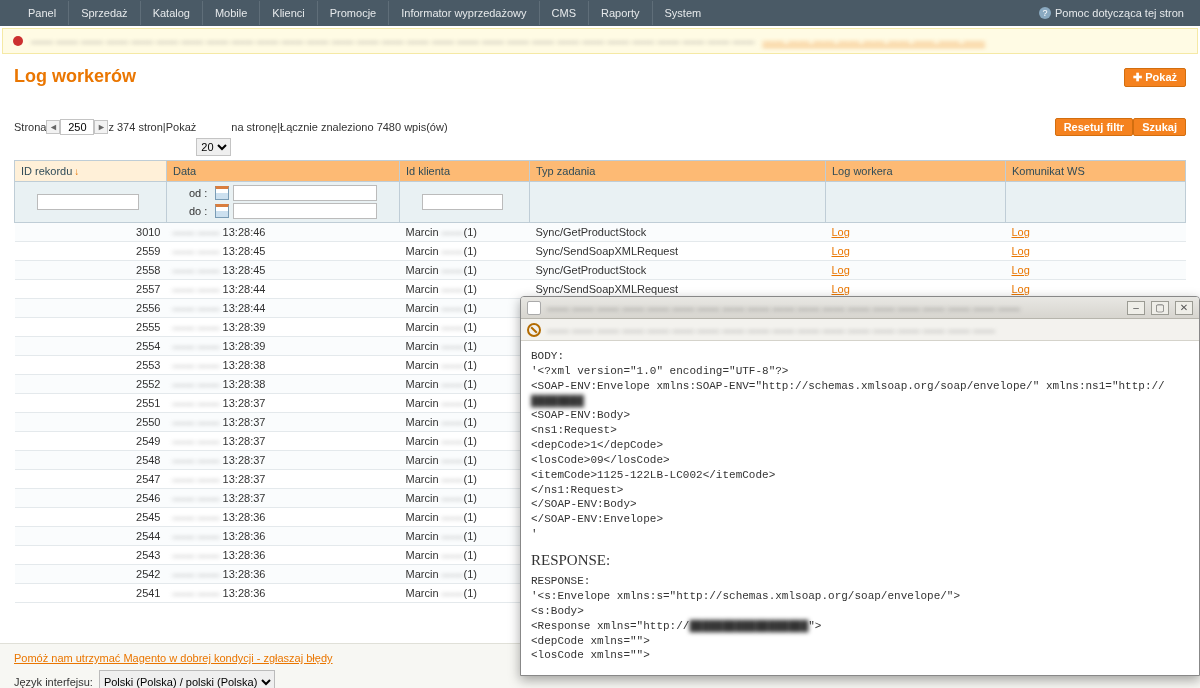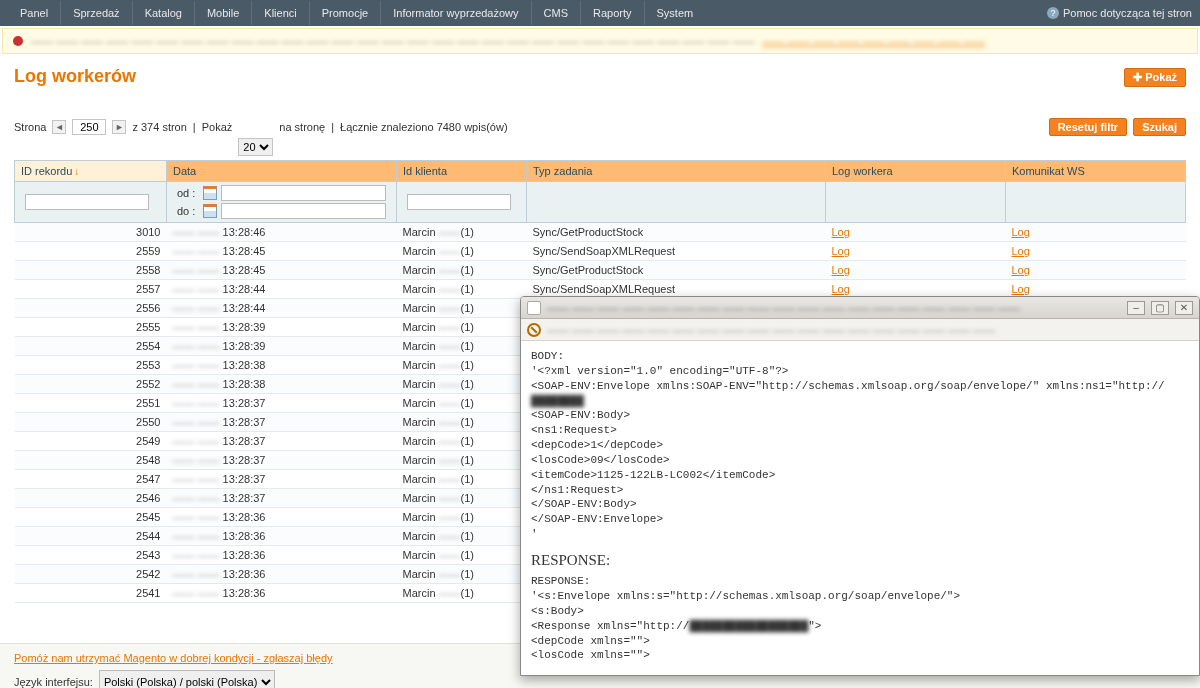--- a/index.html
+++ b/index.html
@@ -1,19 +1,19 @@
 <!DOCTYPE html>
 <html><head>
 <meta charset="utf-8">
 <style>
   * { box-sizing: border-box; margin: 0; padding: 0; }
   body { font-family: Arial, Helvetica, sans-serif; font-size: 11px; background: #fff; color: #333; }
 
   
-  .topnav { background: #4a5a66; display: flex; align-items: center; height: 26px; padding: 0 8px; color: #e6e9eb; }
+  .topnav { background: #4a5a66; display: flex; align-items: center; height: 26px; padding: 0 16px; color: #e6e9eb; }
   .topnav ul { list-style: none; display: flex; }
   .topnav li { padding: 6px 12px; border-right: 1px solid #5f6e79; cursor: pointer; font-size: 11px; }
   .topnav li:last-child { border-right: none; }
   .topnav .spacer { flex: 1; }
   .topnav .help { display: flex; align-items: center; gap: 4px; font-size: 11px; }
   .help .help-icon { width: 12px; height: 12px; background: #8aa9c0; border-radius: 50%; display: inline-flex; align-items: center; justify-content: center; font-size: 9px; color: #fff; }
 
   
   .notice { background: #fffbe4; border: 1px solid #f5e9a5; margin: 2px; padding: 6px 10px; display: flex; align-items: center; gap: 8px; }
   .notice .dot { width: 10px; height: 10px; border-radius: 50%; background: #cc3030; display: inline-block; flex-shrink:0; }
@@ -22,32 +22,32 @@
 
   
   .content { padding: 10px 14px; }
   .titlebar { display: flex; align-items: flex-end; margin-bottom: 10px; }
   .title { color: #ea7601; font-size: 18px; font-weight: bold; }
   .titlebar .spacer { flex: 1; }
   .btn-orange { background: #f5821f; color: #fff; border: 1px solid #d26e0f; padding: 2px 8px; font-size: 11px; cursor: pointer; border-radius: 2px; font-weight: bold; }
   .btn-orange .plus { font-weight: bold; margin-right: 3px; }
 
   
-  .pager { display: flex; align-items: center; gap: 6px; font-size: 11px; margin-bottom: 4px; }
+  .pager { display: flex; align-items: center; font-size: 11px; margin-bottom: 4px; }
   .pager .spacer { flex: 1; }
   .page-arrow { width: 14px; height: 14px; border: 1px solid #c4c4c4; background: #f2f2f2; display: inline-flex; align-items: center; justify-content: center; font-size: 9px; cursor: pointer; color:#666; }
   .page-input { width: 34px; height: 16px; text-align: center; border: 1px solid #c4c4c4; font-size: 11px; }
   .perpage-select { height: 18px; font-size: 11px; border: 1px solid #c4c4c4; margin-top: 41px; }
 
   
   table.grid { width: 100%; border-collapse: collapse; font-size: 11px; }
   .grid th { background: #fdba74; border: 1px solid #bfcdd6; padding: 4px 6px; text-align: left; font-weight: normal; color: #2f4b57; }
   .grid th.sort { background: #fff0d8; }
   .arrow-desc { color: #ea7601; font-size: 10px; margin-left: 2px; }
-  .grid tr.filter td { background: #e9f1f3; border: 1px solid #bfcdd6; padding: 3px 10px; }
+  .grid tr.filter td { background: #e9f1f3; border: 1px solid #bfcdd6; padding: 3px 22px; }
   .filter input[type="text"] { width: 95%; border: 1px solid #bbb; font-size: 11px; height: 16px; background:#fff; }
   .datecell { display: flex; align-items: center; gap: 4px; }
   .datecell label { width: 22px; }
   .cal-icon { width: 14px; height: 14px; display: inline-block; background: linear-gradient(#fff 0 40%, #cce0ef 40% 100%); border: 1px solid #7a9cb5; border-top: 3px solid #d97e3f; position: relative; cursor:pointer; }
   .datecell input { flex:1; border:1px solid #bbb; height:16px; font-size:11px; }
   .grid td { border-bottom: 1px solid #e4e9ec; padding: 3px 6px; white-space: nowrap; }
   .grid tbody tr:nth-child(odd) { background: #fafcfd; }
   .c-id { text-align: right; padding-right: 8px; }
   .loglink { color: #ea7601; text-decoration: underline; cursor: pointer; }
   .blur-short { filter: blur(2px); color:#888; display:inline-block; }

